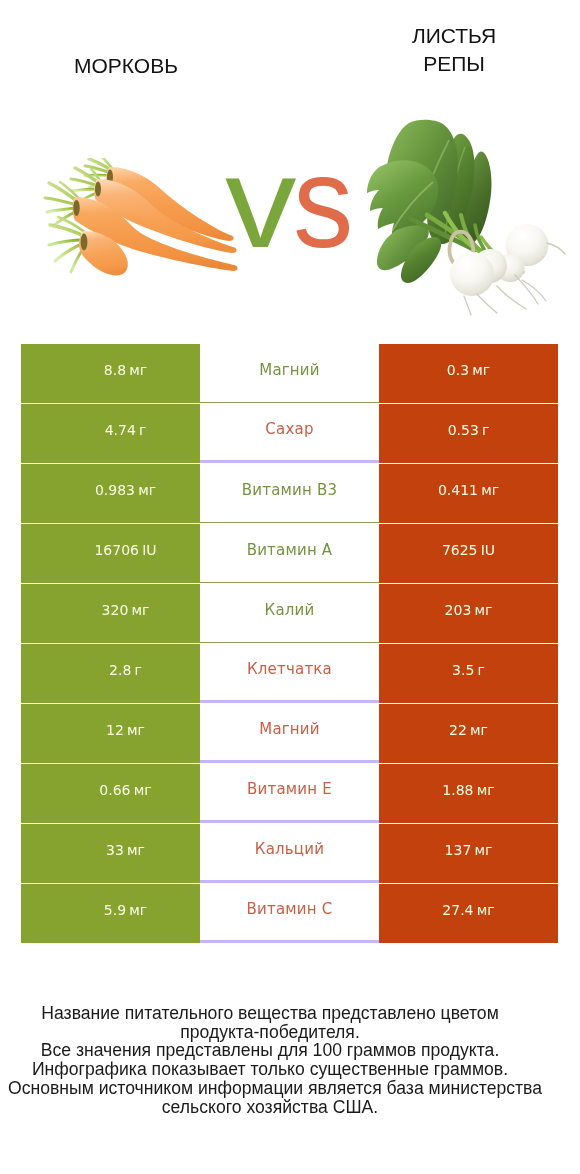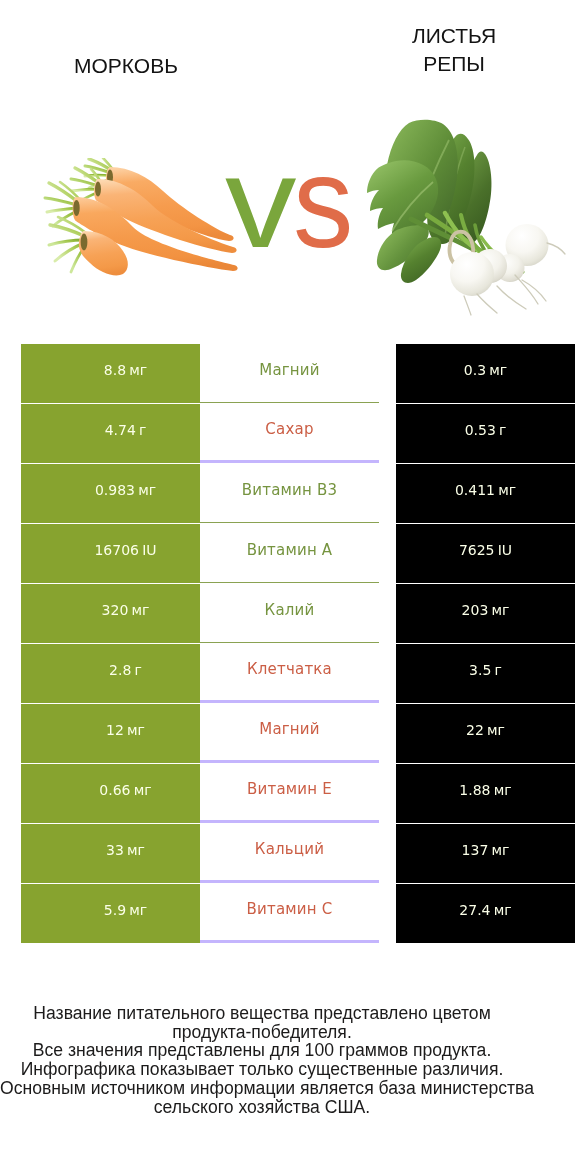--- a/index.html
+++ b/index.html
@@ -28,35 +28,35 @@
   #pic-right{left:365px;top:115px;width:205px;height:205px;}
   .pic svg{display:block;}
 
   
   .tbl{position:absolute;left:21px;top:344px;width:537px;}
   .row{position:relative;height:58.5px;margin-bottom:1.5px;}
   .cell{position:absolute;top:0;height:58.5px;box-sizing:border-box;
         display:flex;align-items:center;justify-content:center;}
   .c-left{left:0;width:209px;background:#87a32f;}
   .c-mid{left:179px;width:179px;background:#ffffff;}
-  .c-right{left:358px;width:179px;background:#000000;margin-left:17px;}
+  .c-right{left:358px;width:179px;background:#c2410c;}
   .val{opacity:.999;color:#fbffe8;font-family:"DejaVu Sans",sans-serif;font-size:14px;font-weight:400;
        white-space:nowrap;position:relative;top:-3px;}
   .val .u{margin-left:3.2px;}
   .nut{opacity:.999;font-family:"DejaVu Sans",sans-serif;font-size:15px;font-weight:400;letter-spacing:.2px;
        white-space:nowrap;position:relative;top:-3px;}
   .nut.g{color:#769440;}
   .nut.o{color:#cb5e45;}
   .c-mid.g{border-bottom:1px solid #8aa252;}
   .c-mid.o{border-bottom:3px solid #c4b5fd;}
 
   
   .foot{position:absolute;left:0;top:1004px;width:524px;text-align:center;
         font-family:"Liberation Sans",sans-serif;font-size:17.6px;line-height:18.7px;
-        color:#1c1b1b;}
+        color:#1c1b1b;padding-left:8px;}
   .foot div{white-space:nowrap;}
 </style>
 </head>
 <body>
 
 <div class="page">
 
   <div class="hdr">
     <div class="ttl" id="ttl-left">МОРКОВЬ</div>
     <div class="ttl" id="ttl-right">
@@ -349,18 +349,18 @@
         <div class="cell c-right">
           <span class="val">27.4<span class="u">мг</span></span>
         </div>
       </div>
     </div>
 
   <div class="foot" id="footer">
       <div>Название питательного вещества представлено цветом</div>
       <div>продукта-победителя.</div>
       <div>Все значения представлены для 100 граммов продукта.</div>
-      <div>Инфографика показывает только существенные различия.</div>
+      <div>Инфографика показывает только существенные граммов.</div>
       <div>Основным источником информации является база министерства</div>
       <div>сельского хозяйства США.</div>
     </div>
 
 </div>
 
 </body></html>

